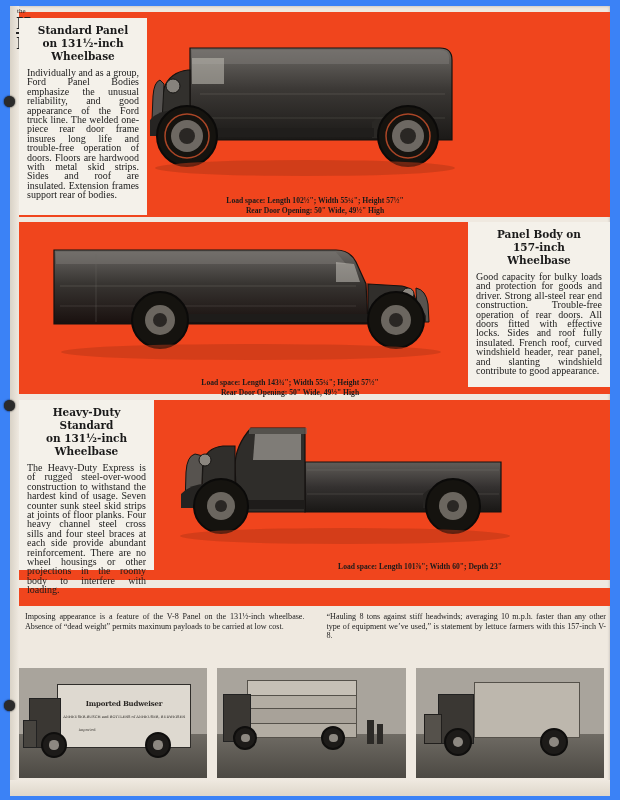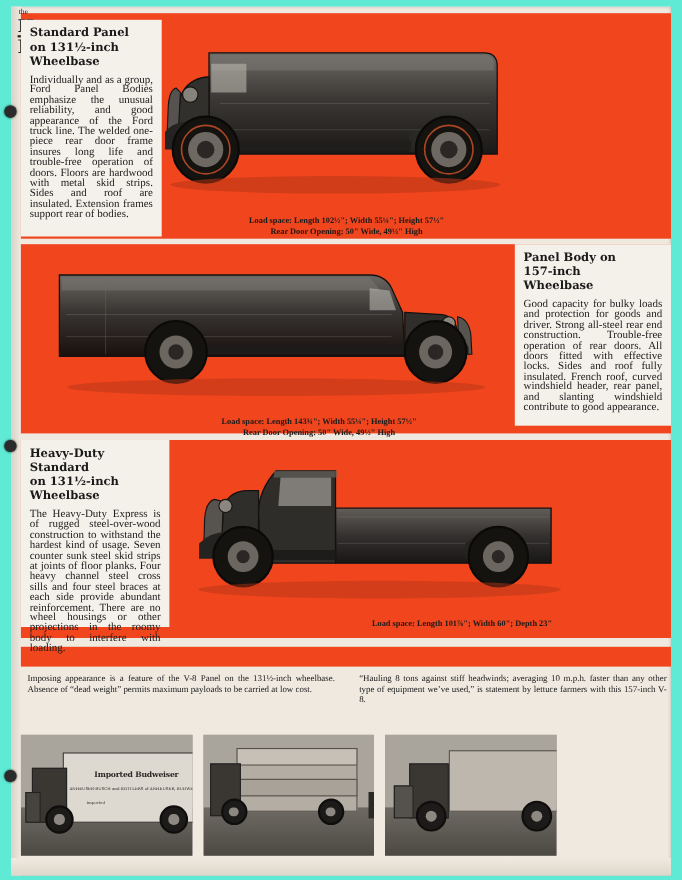--- a/index.html
+++ b/index.html
@@ -13,21 +13,21 @@
     font-family: "Liberation Serif", serif;
     position: relative;
     overflow: hidden;
   }
 
   
   .scan {
     position: absolute;
     left: 0; top: 0;
     width: 620px; height: 800px;
-    background: #5eead4;
+    background: #3b82f6;
   }
   .page {
     position: absolute;
     left: 10px; top: 6px;
     width: 600px; height: 790px;
     background: #efe9e0;
     box-shadow: 0 0 3px rgba(0,0,0,0.25) inset;
   }
   .paper-edge-l {
     position: absolute;
@@ -88,21 +88,21 @@
   #orange-strip { left: 19px; top: 588px; width: 591px; height: 18px; }
 
   
   .textbox {
     position: absolute;
     background: #f4f1ea;
     padding: 6px 8px 8px 8px;
     box-sizing: border-box;
   }
   .tb-title {
-    text-align: left;
+    text-align: center;
     font-family: "DejaVu Serif", serif;
     font-weight: bold;
     font-size: 10.5px;
     line-height: 13px;
     color: #1a1a1a;
     margin-bottom: 5px;
   }
   .tb-body {
     font-size: 10px;
     line-height: 9.4px;
@@ -148,21 +148,21 @@
     line-height: 9.6px;
     text-align: justify;
     color: #1b1b1b;
     padding: 4px 4px 0 6px;
     box-sizing: border-box;
   }
 
   
   .photos {
     position: absolute;
-    left: 19px; top: 668px; width: 487px; height: 110px;
+    left: 19px; top: 668px; width: 585px; height: 110px;
     display: flex;
     gap: 10px;
   }
   .photo {
     flex: 1;
     position: relative;
     overflow: hidden;
     background: #8e8a83;
   }
   .sky { position:absolute; left:0; top:0; width:100%; height:62%; background:#a9a49c; }

